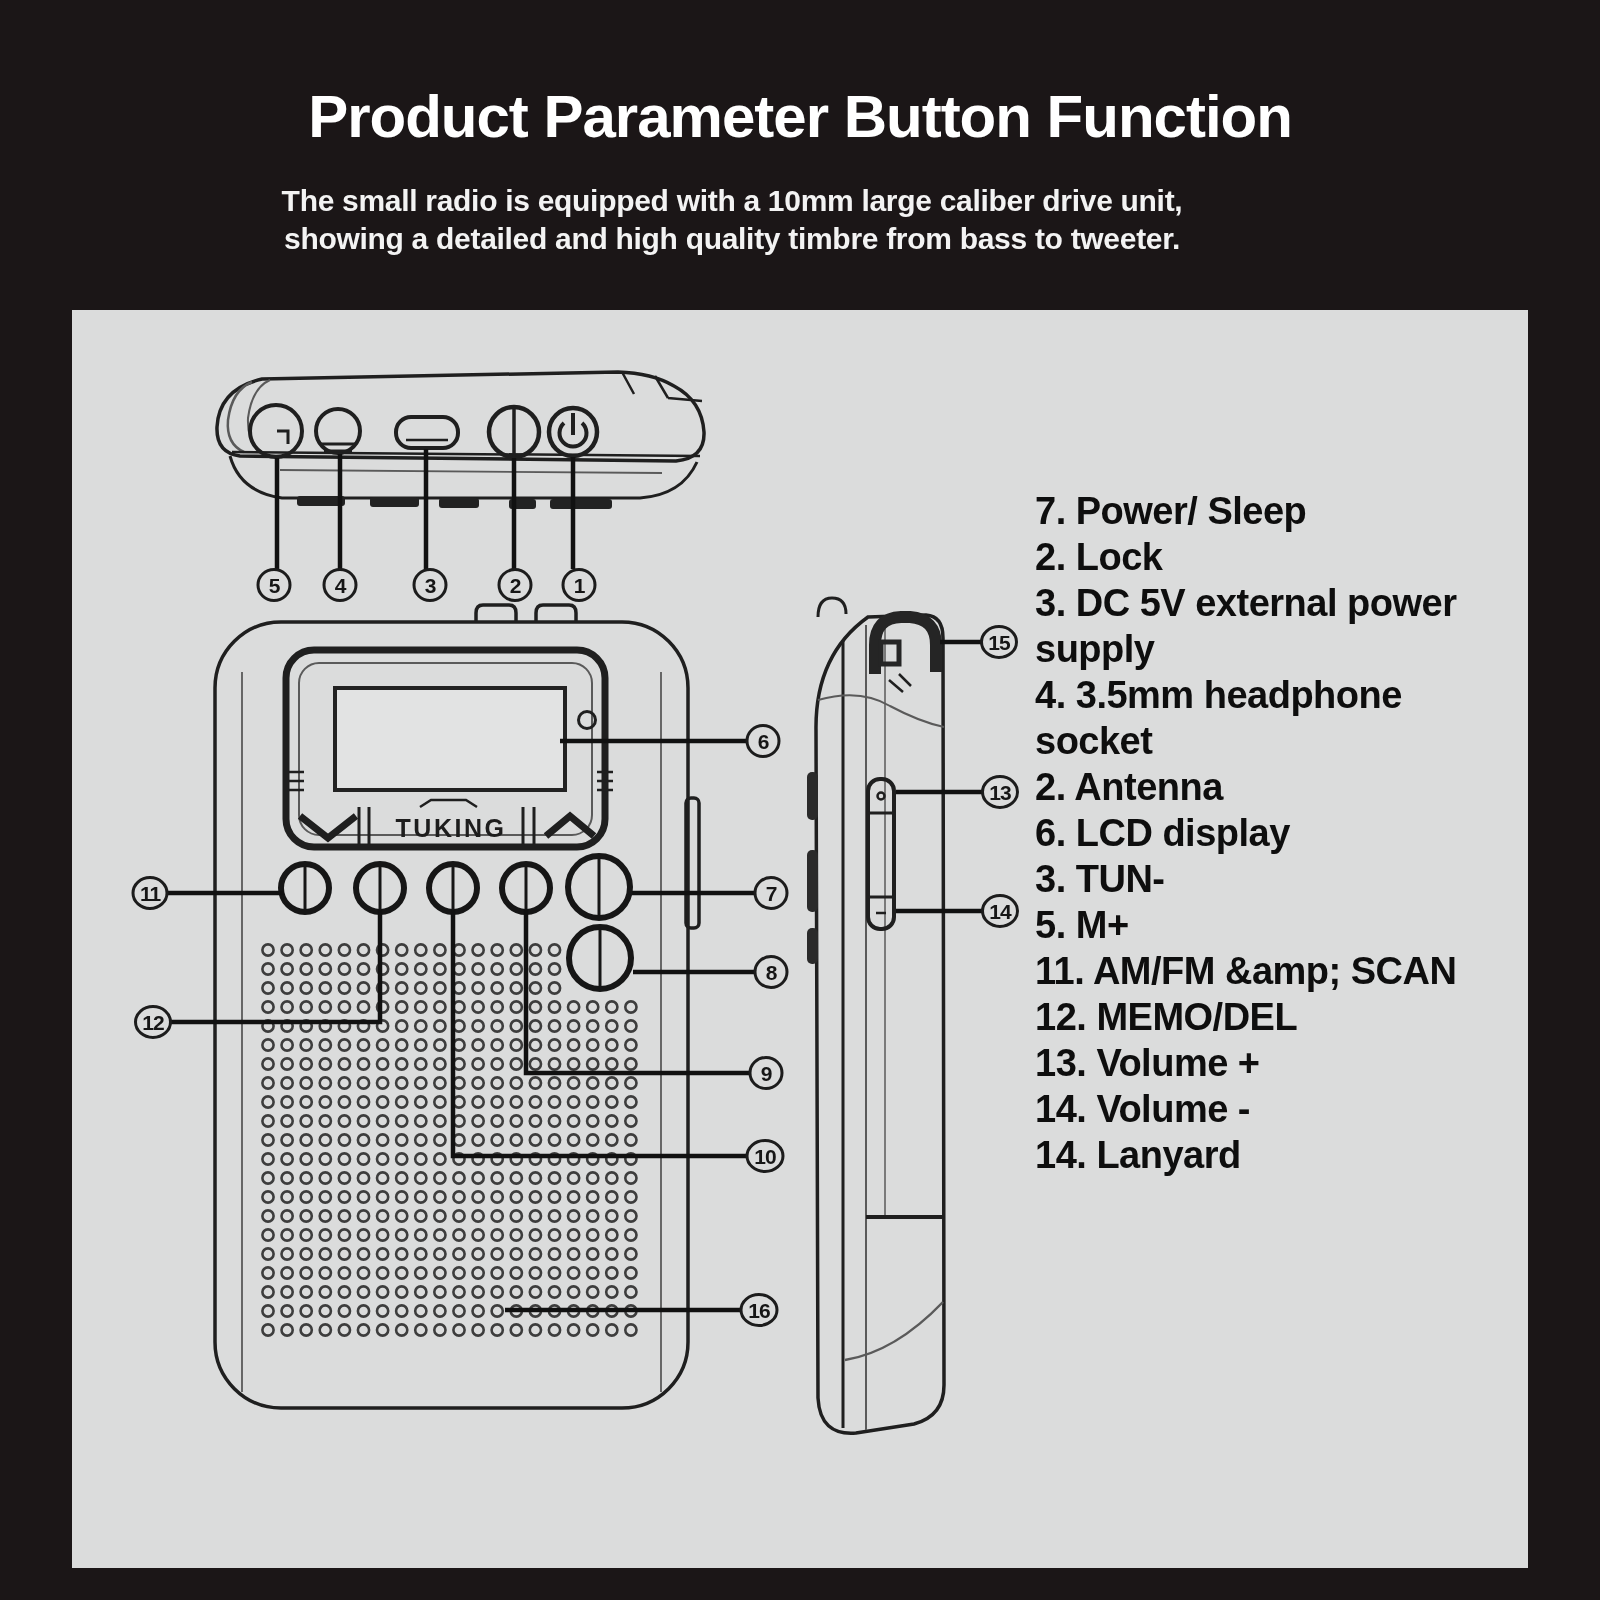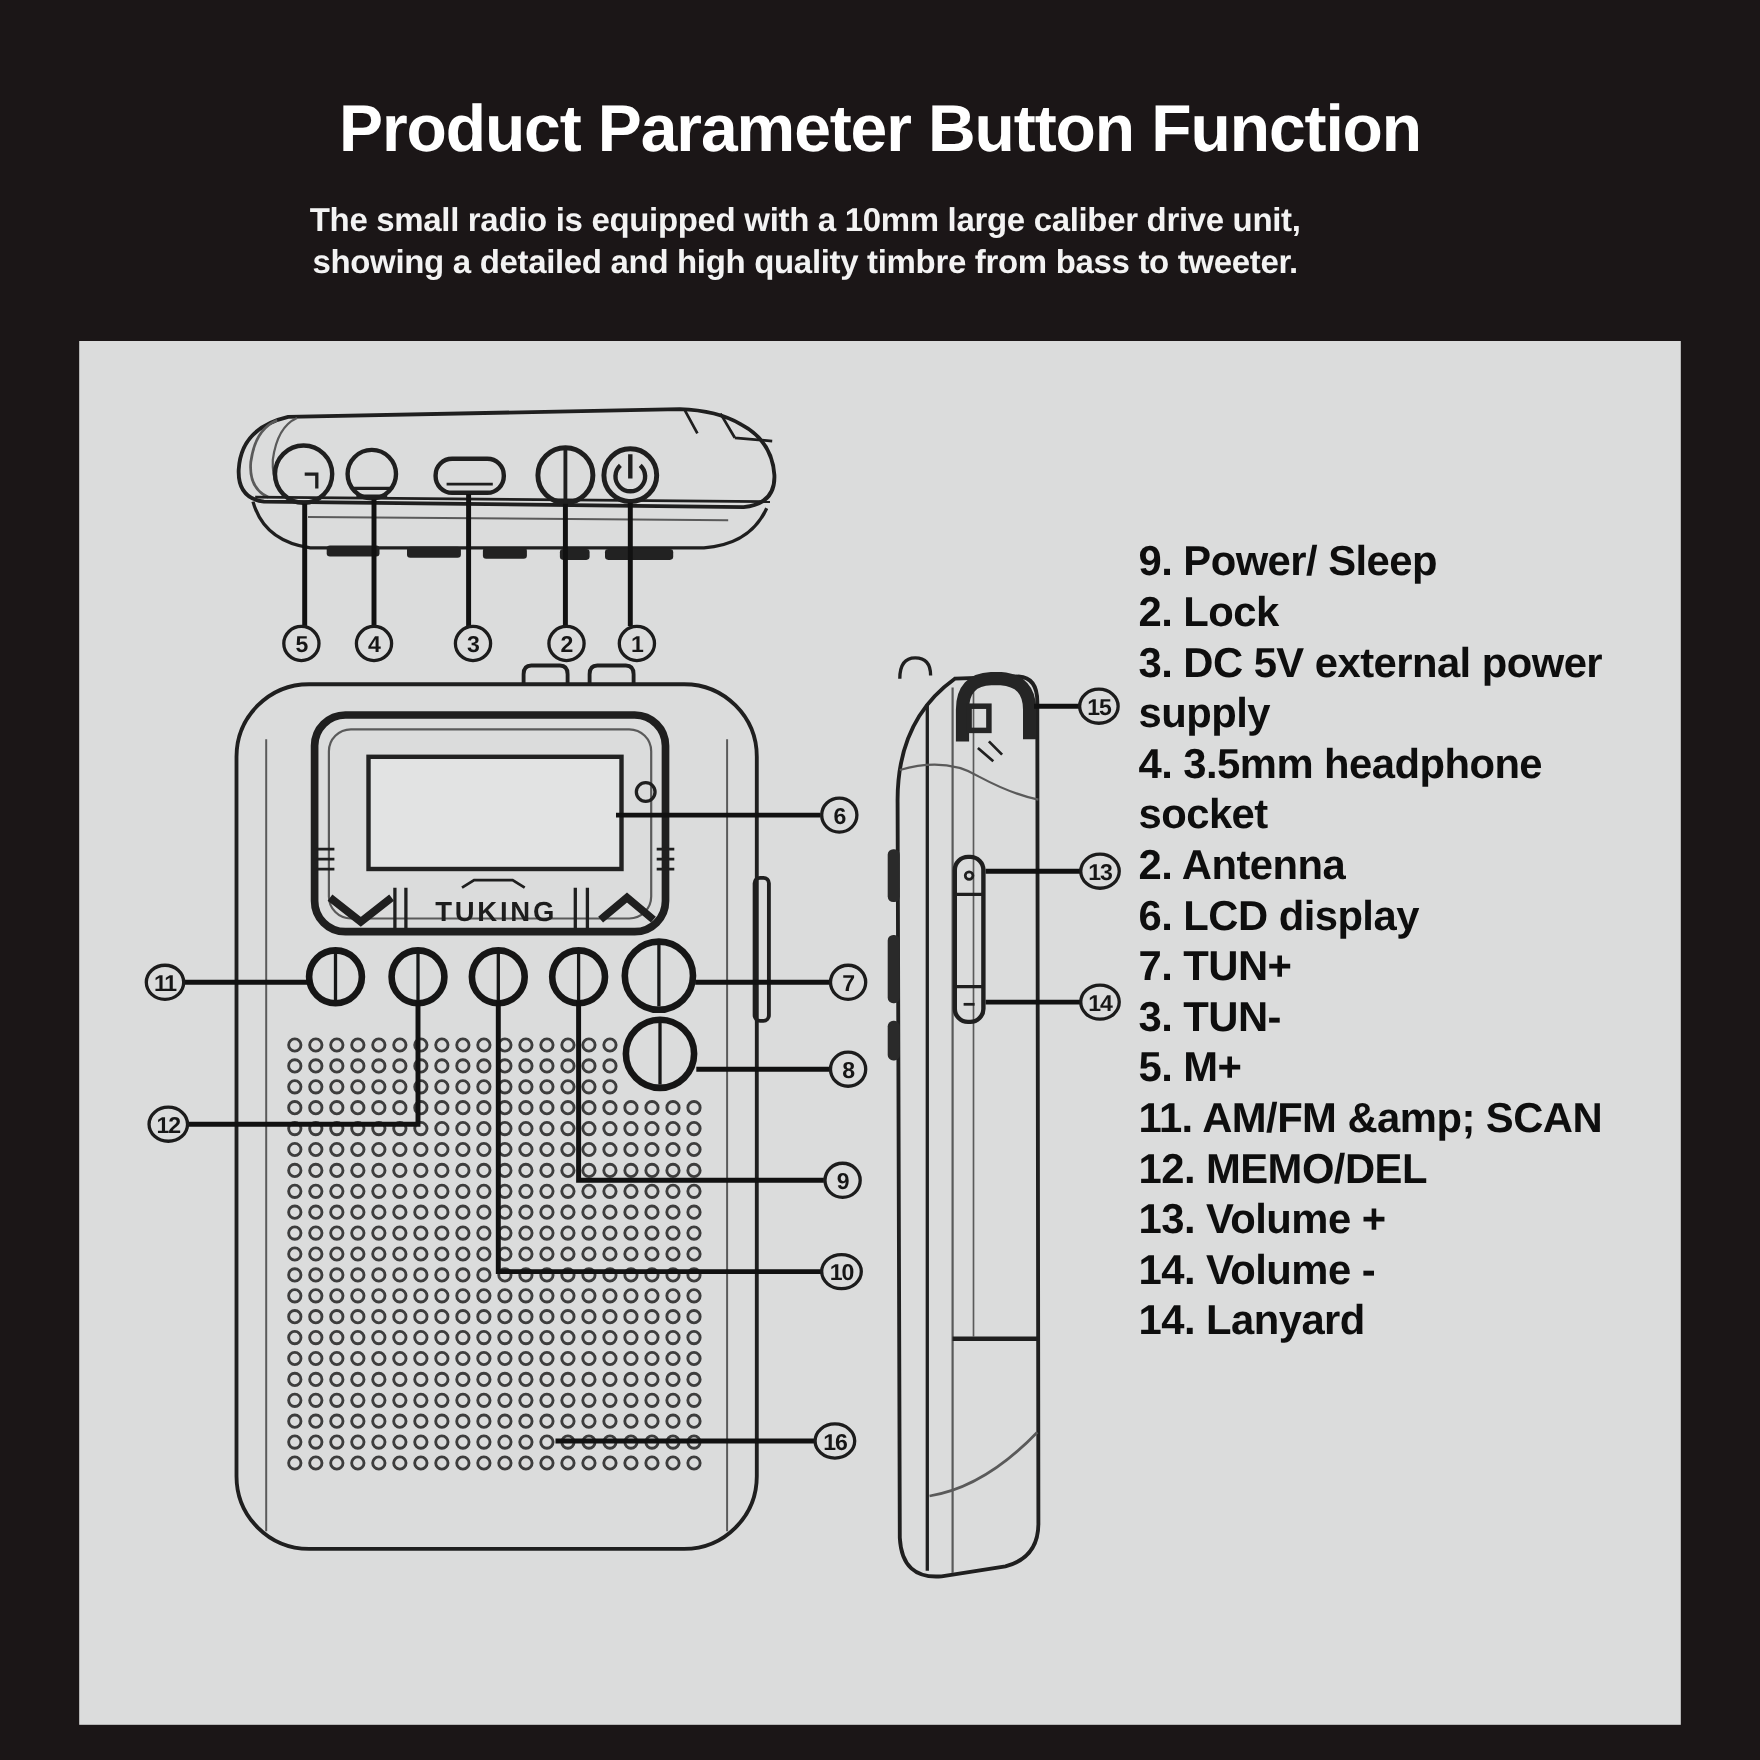--- a/index.html
+++ b/index.html
@@ -630,29 +630,28 @@
           <text class="co-num" x="999" y="650">15</text>
         </g>
         <g>
           <ellipse class="co-circle" cx="759" cy="1310" rx="18" ry="15.5"></ellipse>
           <text class="co-num" x="759" y="1318">16</text>
         </g>
       </g>
     </svg>
 
     <div class="legend">
-      <div class="item">9. Power/ Sleep</div>
+      <div class="item">7. Power/ Sleep</div>
       <div class="item">2. Lock</div>
       <div class="item">3. DC 5V external power
 supply</div>
       <div class="item">4. 3.5mm headphone
 socket</div>
       <div class="item">2. Antenna</div>
       <div class="item">6. LCD display</div>
-      <div class="item">7. TUN+</div>
       <div class="item">3. TUN-</div>
       <div class="item">5. M+</div>
       <div class="item">11. AM/FM &amp;amp; SCAN</div>
       <div class="item">12. MEMO/DEL</div>
       <div class="item">13. Volume +</div>
       <div class="item">14. Volume -</div>
       <div class="item">14. Lanyard</div>
     </div>
   </div>
 </div>

